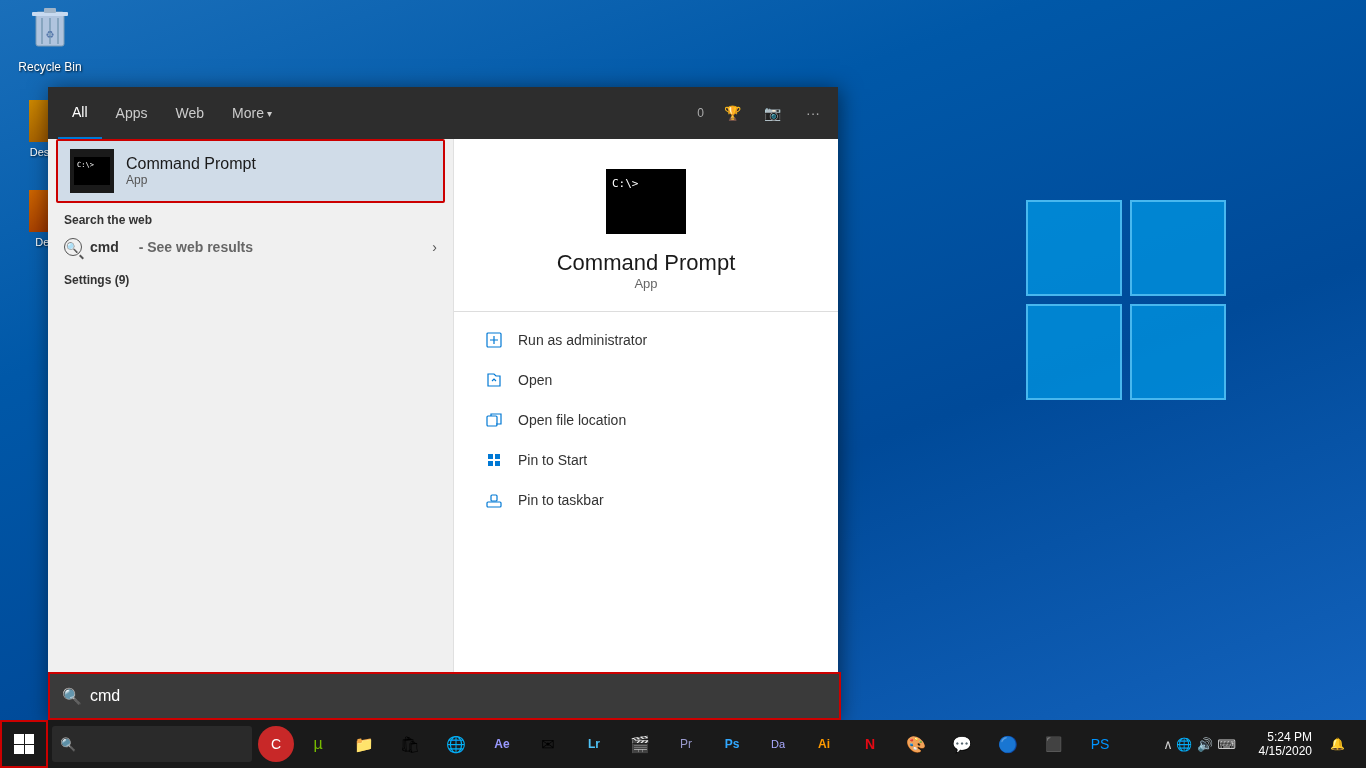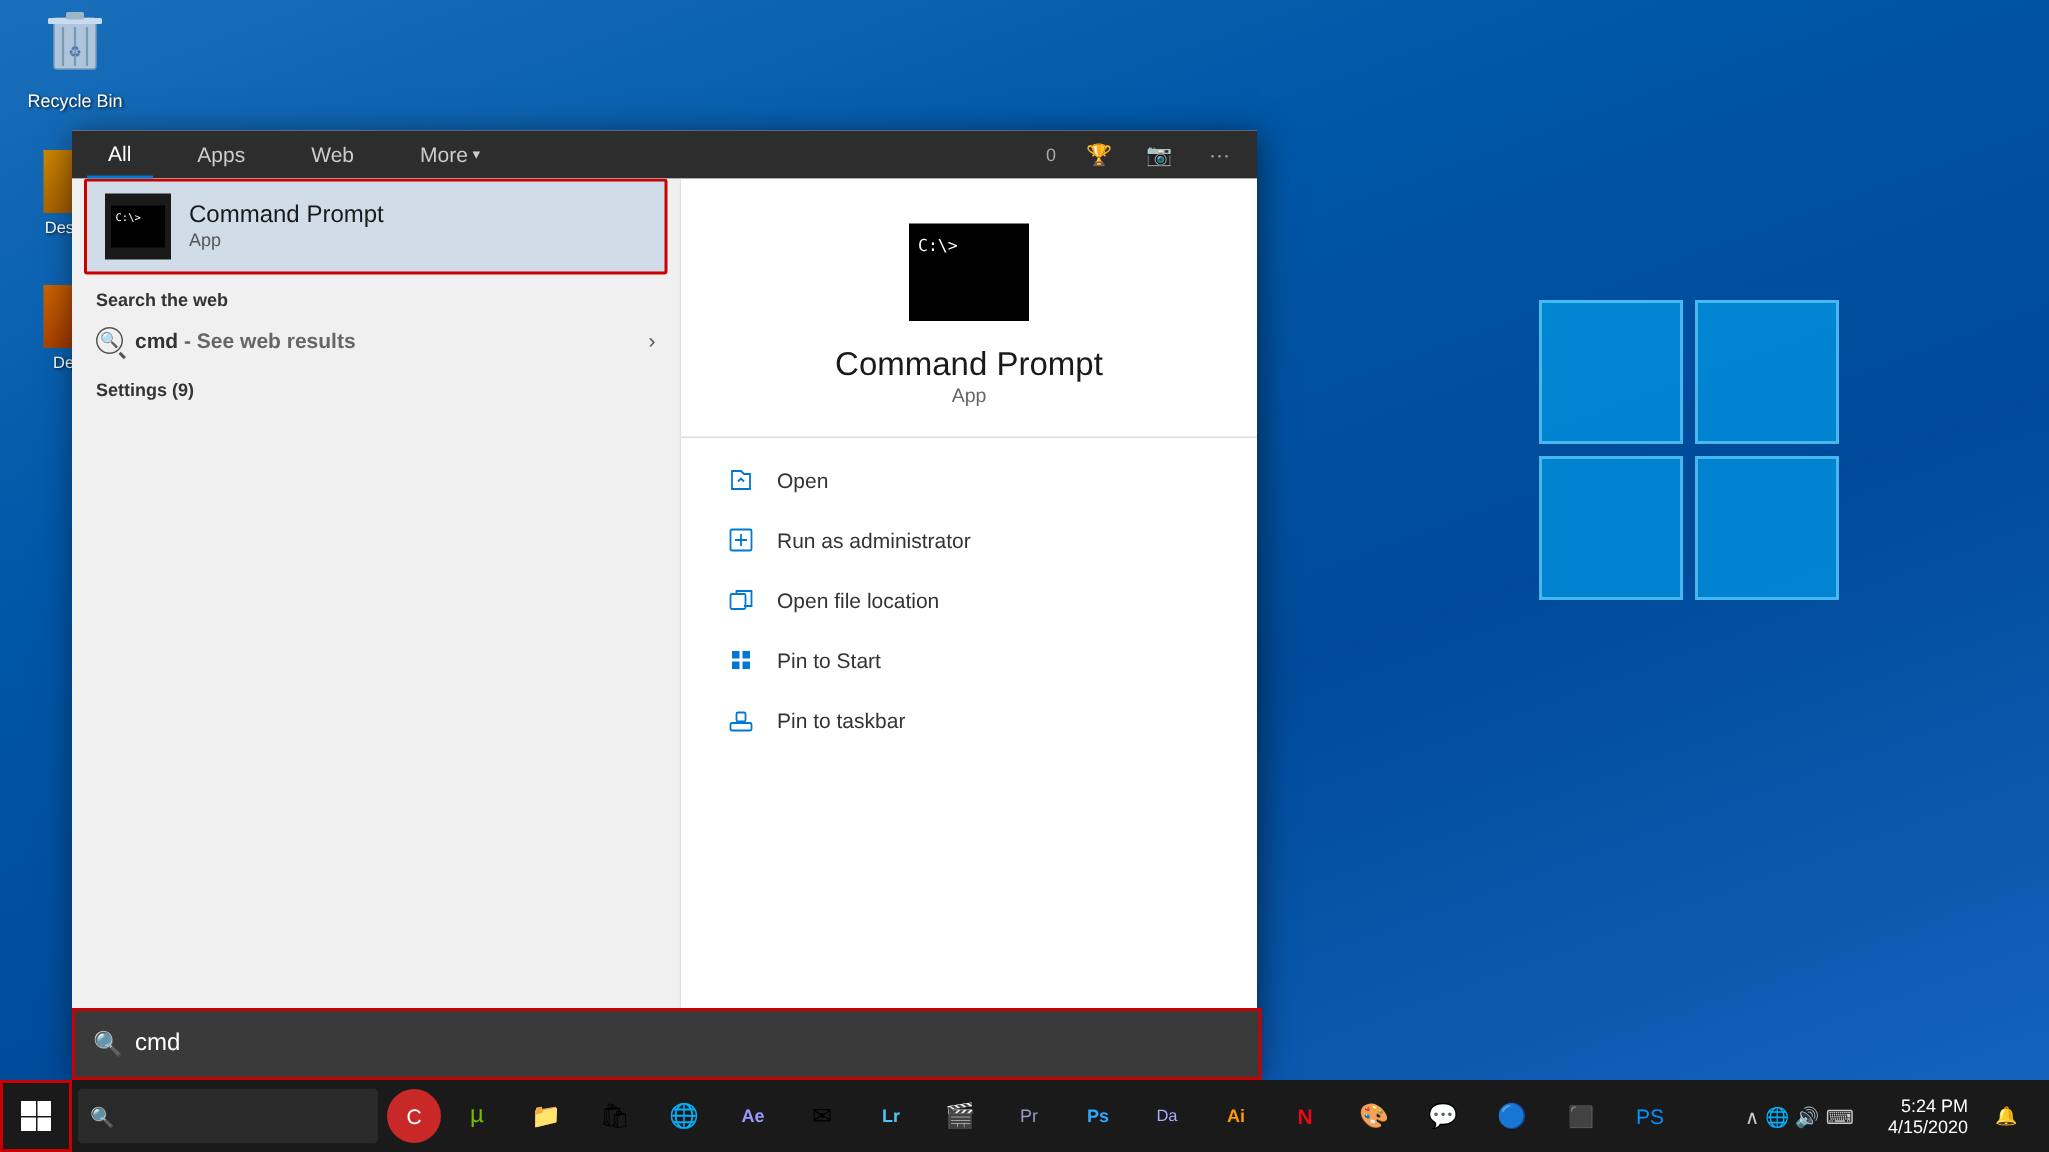--- a/index.html
+++ b/index.html
@@ -101,22 +101,22 @@
       flex-direction: column;
       box-shadow: 2px 2px 20px rgba(0,0,0,0.5);
     }
 
     
     .search-tabs {
       background: #2d2d2d;
       display: flex;
       align-items: center;
       padding: 0 10px;
-      height: 32px;
-      gap: 16px;
+      height: 52px;
+      gap: 0;
       flex-shrink: 0;
     }
     .search-tab {
       color: #ccc;
       font-size: 14px;
       padding: 0 14px;
       height: 100%;
       display: flex;
       align-items: center;
       cursor: pointer;
@@ -259,20 +259,21 @@
     .search-web-item .query-text {
       font-size: 14px;
       color: #333;
     }
     .search-web-item .query-text span {
       font-weight: 600;
     }
     .search-web-item .see-web {
       color: #666;
       font-size: 14px;
+      margin-left: 16px;
     }
     .search-web-arrow {
       margin-left: auto;
       color: #555;
       font-size: 14px;
     }
 
     
     .settings-section {
       padding: 8px 16px 4px;
@@ -565,34 +566,34 @@
         <div class="app-detail">
           <div class="app-detail-icon"></div>
           <div class="app-detail-name">Command Prompt</div>
           <div class="app-detail-type">App</div>
         </div>
 
         <div class="action-list">
           <div class="action-item">
             <div class="action-icon">
               <svg width="16" height="16" viewBox="0 0 16 16">
+                  <rect x="1" y="1" width="14" height="14" rx="1" fill="none" stroke="#0078d4" stroke-width="1.2"></rect>
+                  <path d="M4 8h8M8 4v8" stroke="#0078d4" stroke-width="1.2"></path>
+                </svg>
+            </div>
+            <span>Run as administrator</span>
+          </div>
+          <div class="action-item">
+            <div class="action-icon">
+              <svg width="16" height="16" viewBox="0 0 16 16">
                   <path d="M2 2h6l2 2h4v10H2V2z" fill="none" stroke="#0078d4" stroke-width="1.2"></path>
                   <path d="M6 9l2-2 2 2" fill="none" stroke="#0078d4" stroke-width="1.2"></path>
                 </svg>
             </div>
             <span>Open</span>
-          </div>
-          <div class="action-item">
-            <div class="action-icon">
-              <svg width="16" height="16" viewBox="0 0 16 16">
-                  <rect x="1" y="1" width="14" height="14" rx="1" fill="none" stroke="#0078d4" stroke-width="1.2"></rect>
-                  <path d="M4 8h8M8 4v8" stroke="#0078d4" stroke-width="1.2"></path>
-                </svg>
-            </div>
-            <span>Run as administrator</span>
           </div>
           <div class="action-item">
             <div class="action-icon">
               <svg width="16" height="16" viewBox="0 0 16 16">
                   <rect x="1" y="4" width="10" height="10" rx="1" fill="none" stroke="#0078d4" stroke-width="1.2"></rect>
                   <path d="M5 4V2h10v10h-5" stroke="#0078d4" stroke-width="1.2" fill="none"></path>
                 </svg>
             </div>
             <span>Open file location</span>
           </div>

